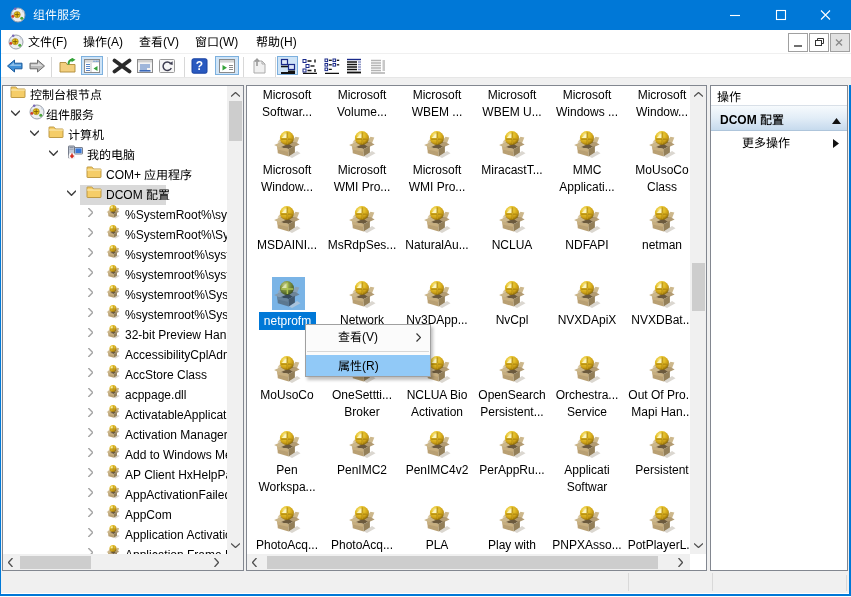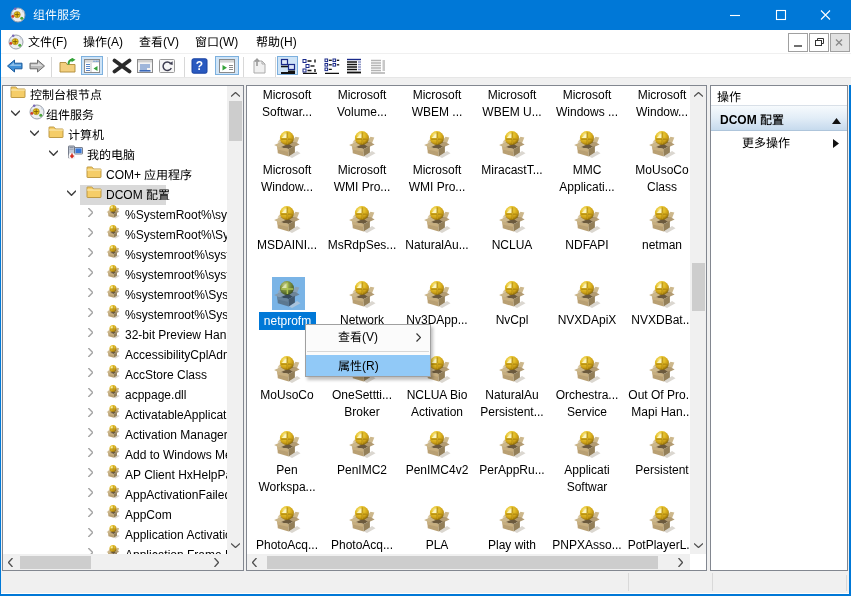--- a/index.html
+++ b/index.html
@@ -537,21 +537,21 @@
 <div class="a tc" style="left:78px;top:302px;width:74px;height:16px;white-space:nowrap;overflow:hidden">OneSettti...</div>
 <div class="a tc" style="left:78px;top:318.5px;width:74px;height:16px;white-space:nowrap;overflow:hidden">Broker</div>
 <svg class="a" style="left:174px;top:270px" width="32" height="32" viewBox="0 0 32 32">
       <use href="#boxicon"></use>
     </svg>
 <div class="a tc" style="left:153px;top:302px;width:74px;height:16px;white-space:nowrap;overflow:hidden">NCLUA Bio</div>
 <div class="a tc" style="left:153px;top:318.5px;width:74px;height:16px;white-space:nowrap;overflow:hidden">Activation</div>
 <svg class="a" style="left:249px;top:270px" width="32" height="32" viewBox="0 0 32 32">
       <use href="#boxicon"></use>
     </svg>
-<div class="a tc" style="left:228px;top:302px;width:74px;height:16px;white-space:nowrap;overflow:hidden">NaturalAu</div>
+<div class="a tc" style="left:228px;top:302px;width:74px;height:16px;white-space:nowrap;overflow:hidden">OpenSearch</div>
 <div class="a tc" style="left:228px;top:318.5px;width:74px;height:16px;white-space:nowrap;overflow:hidden">Persistent...</div>
 <svg class="a" style="left:324px;top:270px" width="32" height="32" viewBox="0 0 32 32">
       <use href="#boxicon"></use>
     </svg>
 <div class="a tc" style="left:303px;top:302px;width:74px;height:16px;white-space:nowrap;overflow:hidden">Orchestra...</div>
 <div class="a tc" style="left:303px;top:318.5px;width:74px;height:16px;white-space:nowrap;overflow:hidden">Service</div>
 <svg class="a" style="left:399px;top:270px" width="32" height="32" viewBox="0 0 32 32">
       <use href="#boxicon"></use>
     </svg>
 <div class="a tc" style="left:378px;top:302px;width:74px;height:16px;white-space:nowrap;overflow:hidden">Out Of Pro...</div>

